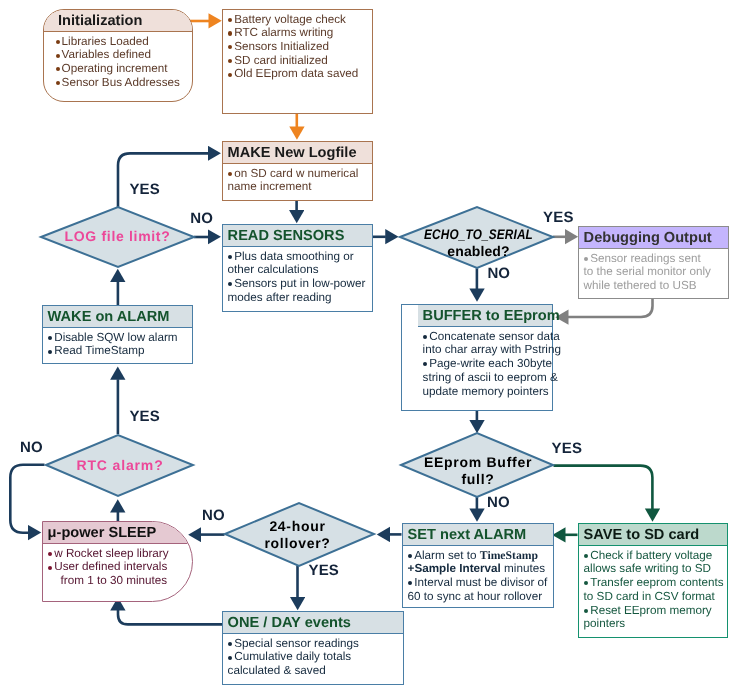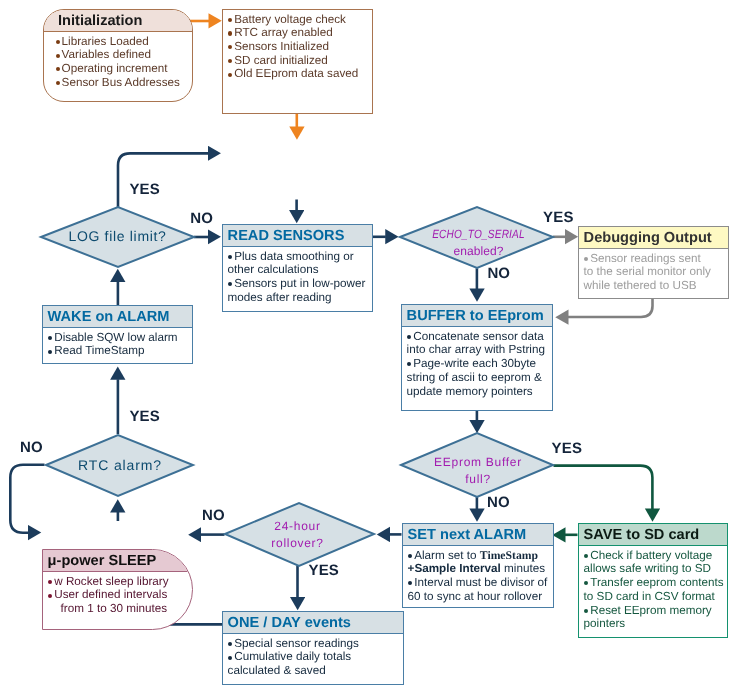--- a/index.html
+++ b/index.html
@@ -4,44 +4,44 @@
 <title>Data Logger Flowchart</title>
 <style>
   html,body{margin:0;padding:0;background:#fff;}
   body{width:739px;height:696px;overflow:hidden;font-family:"Liberation Sans",sans-serif;-webkit-font-smoothing:antialiased;text-rendering:geometricPrecision;}
   #stage{position:relative;width:739px;height:696px;background:#fff;will-change:transform;}
   svg.conn{position:absolute;left:0;top:0;width:739px;height:696px;pointer-events:none;}
   .nbox{position:absolute;box-sizing:border-box;background:#fff;}
   .nhead{box-sizing:border-box;font-weight:bold;white-space:nowrap;}
   .nbody{box-sizing:border-box;}
   .li{display:block;white-space:nowrap;}
-  .dlabel{position:absolute;display:flex;align-items:center;justify-content:center;text-align:center;font-weight:normal;font-size:14px;color:#0c4a6e;letter-spacing:0.6px;}
-  .dlabel2{position:absolute;text-align:center;font-weight:normal;font-size:12px;color:#a21caf;line-height:17.8px;letter-spacing:0.6px;}
+  .dlabel{position:absolute;display:flex;align-items:center;justify-content:center;text-align:center;font-weight:bold;font-size:14px;color:#ec4899;letter-spacing:0.6px;}
+  .dlabel2{position:absolute;text-align:center;font-weight:bold;font-size:14px;color:#000000;line-height:17.8px;letter-spacing:0.6px;}
   .dlabel2 .ital{font-style:italic;letter-spacing:0.2px;display:block;transform:scaleX(0.842);transform-origin:center;}
   .edgelabel{position:absolute;font-weight:bold;color:#14243a;font-size:15px;letter-spacing:0.15px;line-height:15px;}
 
   
   .nbox{border-width:1.4px;border-style:solid;}
   .nbox .nhead{font-size:14.6px;line-height:22.2px;height:22.2px;padding:0 0 0 4.6px;border-bottom-width:1.4px;border-bottom-style:solid;}
   .nbox .nbody{font-size:11.7px;line-height:13.7px;padding:2.5px 2px 0 4.6px;}
   .li{position:relative;padding-left:0;white-space:nowrap;}
   .li.bul{padding-left:6.6px;}
   .li.bul::before{content:"";position:absolute;left:0.6px;top:5.2px;width:4.2px;height:4.2px;border-radius:50%;background:currentColor;}
   .li.ind{padding-left:13px;}
 
   .brown{border-color:#A9744F;color:#5B3A29;}
   .brown .nhead{background:#EFE0DA;border-bottom-color:#A9744F;color:#1a1a1a;}
   .brown .li.bul::before{background:#7A3B12;}
 
   .blue{border-color:#4A7EA6;color:#14293d;}
-  .blue .nhead{background:#D7E0E4;border-bottom-color:#4A7EA6;color:#0369a1;}
+  .blue .nhead{background:#D7E0E4;border-bottom-color:#4A7EA6;color:#14532d;}
   .blue .li.bul::before{background:#14293d;}
 
   .grey{border-color:#8C8C8C;color:#9D9D9D;}
-  .grey .nhead{background:#fef9c3;border-bottom-color:#8C8C8C;color:#333;}
+  .grey .nhead{background:#c4b5fd;border-bottom-color:#8C8C8C;color:#333;}
   .grey .li.bul::before{background:#9D9D9D;}
 
   .pink{border-color:#A5637C;color:#54132F;}
   .pink .nhead{background:#E5C9D2;border-bottom-color:#A5637C;color:#101010;}
   .pink .li.bul::before{background:#7B1230;}
 
   .green{border-color:#14916E;color:#15573F;}
   .green .nhead{background:#BCD9CC;border-bottom-color:#14916E;color:#0b1a13;}
   .green .li.bul::before{background:#15573F;}
 
@@ -122,67 +122,74 @@
         <div class="li bul"><span>Libraries Loaded</span></div>
         <div class="li bul"><span>Variables defined</span></div>
         <div class="li bul"><span>Operating increment</span></div>
         <div class="li bul"><span>Sensor Bus Addresses</span></div>
       </div>
   </div>
 
   <div class="nbox brown" style="left:222px;top:9px;width:151px;height:105px;">
     <div class="nbody">
         <div class="li bul"><span>Battery voltage check</span></div>
-        <div class="li bul"><span>RTC array enabled</span></div>
+        <div class="li bul"><span>RTC alarms writing</span></div>
         <div class="li bul"><span>Sensors Initialized</span></div>
         <div class="li bul"><span>SD card initialized</span></div>
         <div class="li bul"><span>Old EEprom data saved</span></div>
       </div>
   </div>
 
+  <div class="nbox brown" style="left:222px;top:141px;width:151px;height:60px;">
+    <div class="nhead">MAKE New Logfile</div>
+    <div class="nbody">
+        <div class="li bul"><span> on SD card w numerical</span></div>
+        <div class="li"><span>name increment</span></div>
+      </div>
+  </div>
 
   <div class="nbox blue" style="left:222px;top:224px;width:151px;height:88px;">
     <div class="nhead">READ SENSORS</div>
     <div class="nbody">
         <div class="li bul"><span>Plus data smoothing or</span></div>
         <div class="li"><span>other calculations</span></div>
         <div class="li bul"><span>Sensors put in low-power</span></div>
         <div class="li"><span>modes after reading</span></div>
       </div>
   </div>
 
   <div class="nbox grey" style="left:578px;top:226px;width:151px;height:73px;">
     <div class="nhead">Debugging Output</div>
     <div class="nbody">
         <div class="li bul"><span>Sensor readings sent</span></div>
         <div class="li"><span>to the serial monitor only</span></div>
         <div class="li"><span>while tethered to USB</span></div>
       </div>
   </div>
 
-  <div class="nbox blue" style="left:401px;top:304px;width:152px;height:107px;">
+  <div class="nbox blue" style="left:401px;top:304px;width:152px;height:107px;padding-left:16px;">
     <div class="nhead">BUFFER to EEprom</div>
     <div class="nbody">
         <div class="li bul"><span>Concatenate sensor data</span></div>
         <div class="li"><span>into char array with Pstring</span></div>
         <div class="li bul"><span>Page-write each 30byte</span></div>
         <div class="li"><span>string of ascii to eeprom &amp;</span></div>
         <div class="li"><span>update memory pointers</span></div>
       </div>
   </div>
 
   <div class="nbox blue" style="left:42px;top:305px;width:151px;height:59px;">
     <div class="nhead">WAKE on ALARM</div>
     <div class="nbody">
         <div class="li bul"><span>Disable SQW low alarm</span></div>
         <div class="li bul"><span>Read TimeStamp</span></div>
       </div>
   </div>
 
-  <div class="nbox pink capsule" style="left:42px;top:521px;width:151px;height:81px;margin-top:28px;">
+  <div class="nbox pink capsule" style="left:42px;top:521px;width:151px;height:81px;">
     <div class="nhead">μ-power SLEEP</div>
     <div class="nbody">
         <div class="li bul"><span>w Rocket sleep library</span></div>
         <div class="li bul"><span>User defined intervals</span></div>
         <div class="li ind"><span>from 1 to 30 minutes</span></div>
       </div>
   </div>
 
   <div class="nbox blue" style="left:402px;top:523px;width:152px;height:85px;">
     <div class="nhead">SET next ALARM</div>

